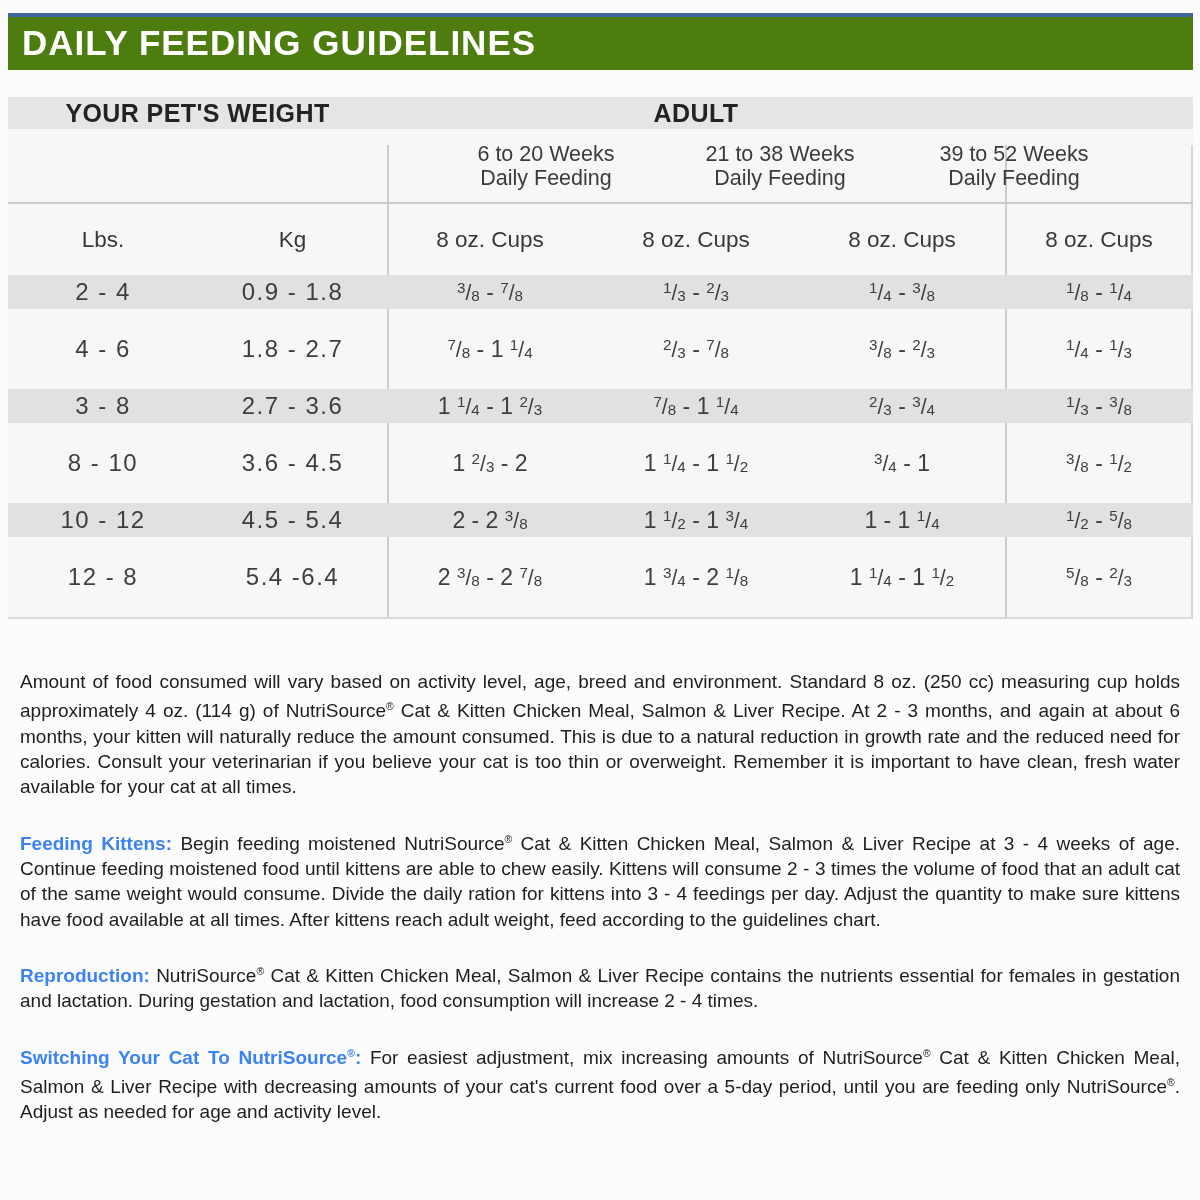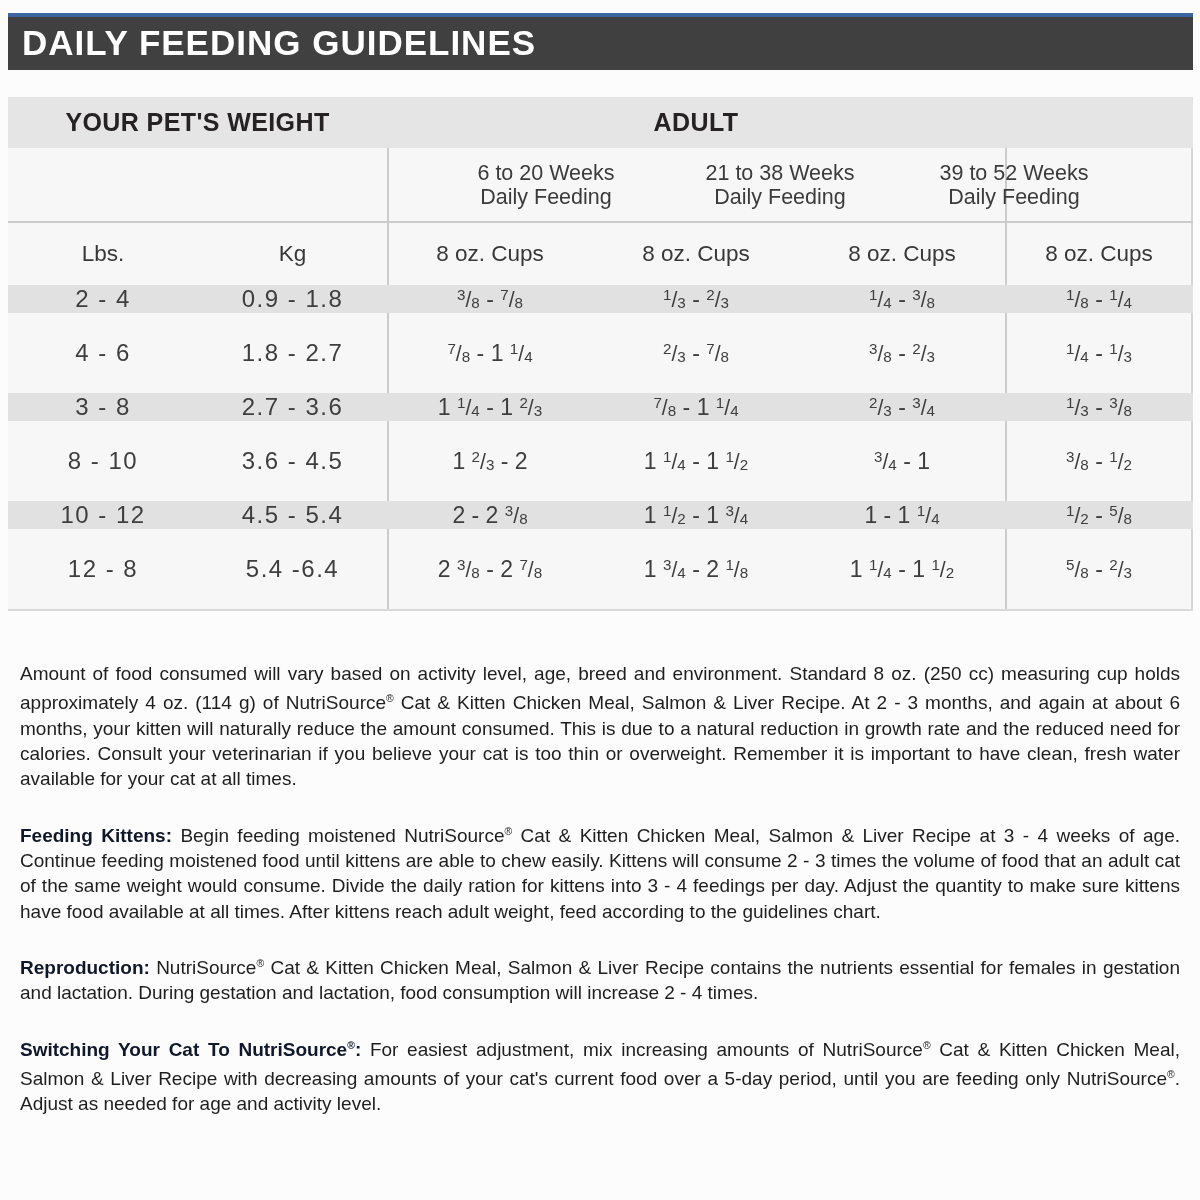--- a/index.html
+++ b/index.html
@@ -9,21 +9,21 @@
     font-family:"Liberation Sans", sans-serif;
     color:#222;
     overflow:hidden;
   }
   .page { width:1200px; height:1200px; position:relative; }
 
   
   .title-bar {
     margin:13px 7px 0 8px;
     height:53px;
-    background:#404040;
+    background:#4d7c0f;
     border-top:4px solid #3c649e;
     display:flex; align-items:center;
   }
   .title-bar h1 {
     margin:0; padding:0 0 2px 14px;
     font-size:35px; font-weight:bold;
     color:#ffffff; letter-spacing:1px;
   }
 
   
@@ -40,55 +40,55 @@
   }
   .vline.v1 { left:379px; }
   .vline.v2 { left:997px; }
   .vline.v3 { right:0px; background:#d6d6d6; }
 
   .trow { position:relative; z-index:1; display:grid; align-items:center; }
   .cols6 { grid-template-columns:190px 189px 206px 206px 206px 188px; }
 
   .thead-main {
     grid-template-columns:379px 618px 188px;
-    height:51px;
+    height:32px;
     background:#e5e5e5;
   }
   .hdr-cell {
     text-align:center;
     font-size:25px; font-weight:bold; color:#262223;
     letter-spacing:0.4px;
   }
 
   .sub-weeks { height:73px; border-bottom:2px solid #cccccc;gap:28px; }
   .week-hdr {
     text-align:center; font-size:21.5px; line-height:24px; color:#3b3b3b;
   }
-  .sub-units { height:62px; }
+  .sub-units { height:71px; }
   .unit-cell { text-align:center; font-size:22.5px; color:#383838; }
 
   .drow { height:80px; }
-  .drow.striped { height:28px; background:#e1e1e1; }
+  .drow.striped { height:34px; background:#e1e1e1; }
   .dcell { text-align:center; font-size:23px; color:#3e3e3e; }
   .dcell.wt { font-size:24px; letter-spacing:1.5px; }
 
   .fr { white-space:nowrap;text-align:center; }
   .fr sup { font-size:0.66em; vertical-align:0.45em; }
   .fr .sl { font-size:0.92em; }
   .fr sub { font-size:0.66em; vertical-align:-0.08em; }
 
   
   .notes {
     padding:50px 20px 0 20px;
     font-size:19px; line-height:25.4px; color:#1e1e1e;
   }
   .notes p { margin:0; }
   .notes p.gap { margin-top:27px; }
   .just { text-align:justify; }
-  .notes strong { color:#0f172a; }
+  .notes strong { color:#3b82f6; }
   sup.reg { font-size:0.55em; vertical-align:0.65em; }
 </style>
 </head>
 <body>
 
 <div class="page">
 
   <div class="title-bar">
     <h1>DAILY FEEDING GUIDELINES</h1>
   </div>

